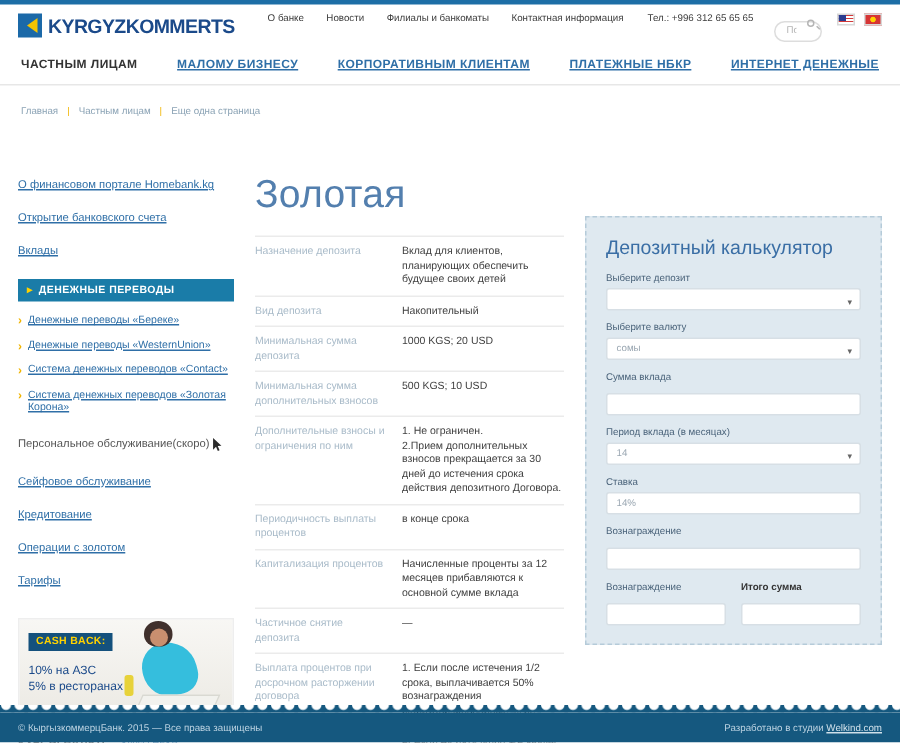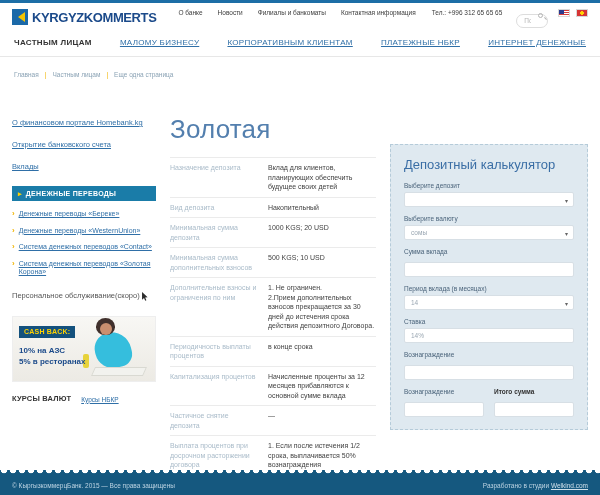--- a/index.html
+++ b/index.html
@@ -25,21 +25,21 @@
   .mag::after { content:""; position:absolute; left:4.5px; top:4.5px; width:3px; height:1px; background:#b5b5b5; transform:rotate(45deg); }
   .langs { display:flex; gap:6px; margin-left:10px; }
 
   .flag { display:inline-block; width:12px; height:8px; border:1px solid #d8d8d8; vertical-align:middle; }
   [data-flag-lang="en"], [data-flag="USD"] { background-image:linear-gradient(#2a3b8f,#2a3b8f), repeating-linear-gradient(180deg,#d33a3a 0 1px,#fff 1px 2px); background-size:5px 4px,100% 100%; background-repeat:no-repeat; background-position:0 0,0 0; }
   [data-flag-lang="kg"] { background-color:#d63434; background-image:radial-gradient(circle at 50% 50%, #ffd200 1.6px, rgba(0,0,0,0) 2.1px); }
 
   
   .main-nav { display:flex; justify-content:space-between; align-items:center; padding:5px 14px 9px 14px; border-bottom:1px solid #e7e7e7; }
   .nav-active { font-size:8px; font-weight:bold; color:#333; letter-spacing:0.3px; }
-  .nav-link { font-size:8px; font-weight:normal; color:#2f6fa7; letter-spacing:0.3px; white-space:nowrap; }
+  .nav-link { font-size:8px; font-weight:bold; color:#2f6fa7; letter-spacing:0.3px; white-space:nowrap; }
 
   
   .breadcrumb { padding:6px 14px 4px 14px; }
   .crumb { font-size:6.5px; color:#8ba3b5; }
   .crumb:not(:first-of-type)::before { content:"|"; color:#f0b400; margin:0 6px; }
 
   
   .content { display:flex; padding:2px 12px 0 12px; height:400px; overflow:hidden;margin-top:25px; }
   .sidebar { width:144px; flex:none; padding-top:6px; }
   .main { flex:1; padding:0 14px 0 14px; min-width:0; }
@@ -53,21 +53,21 @@
   .sub-links { display:flex; flex-direction:column; margin-bottom:4px; }
   .sub-link-row { display:flex; gap:4px; margin-bottom:8px; align-items:flex-start; }
   .sub-arrow { color:#f0b400; font-weight:bold; font-size:8px; line-height:8px; }
   .sub-link { font-size:7px; color:#2f6fa7; line-height:8.5px; }
   .plain-item { font-size:7.5px; color:#555; margin:6px 0 13px 0; line-height:9px; }
   .cursor-icon { display:inline-block; vertical-align:-3px; margin-left:1px; }
 
   
   .banner { margin-top:8px; width:144px; height:66px; position:relative; overflow:hidden; background:linear-gradient(180deg,#f8f7f4 0%, #eceae4 100%); border:1px solid #eee; cursor:pointer; }
   .banner-badge { position:absolute; left:6px; top:9px; background:#14517d; color:#ffd200; font-size:7px; font-weight:bold; padding:2.5px 5px; letter-spacing:0.2px; }
-  .banner-lines { position:absolute; left:6px; top:28px; color:#1b4a8a; font-weight:bold; font-size:8px; line-height:11px; }
+  .banner-lines { position:absolute; left:6px; top:28px; color:#1b4a8a; font-weight:normal; font-size:8px; line-height:11px; }
   .art-hair { position:absolute; right:40px; top:1px; width:19px; height:17px; background:#40302c; border-radius:50% 50% 45% 45%; }
   .art-head { position:absolute; right:43px; top:6px; width:12px; height:12px; background:#c98f6f; border-radius:50%; }
   .art-body { position:absolute; right:24px; top:15px; width:36px; height:36px; background:#35bedd; border-radius:45% 55% 35% 50%; transform:rotate(-14deg); }
   .art-laptop { position:absolute; right:10px; bottom:5px; width:52px; height:9px; background:#f2f2ee; border:1px solid #d9d9d2; transform:skewX(-24deg); }
   .art-bottle { position:absolute; right:66px; bottom:13px; width:6px; height:14px; background:#e7d23a; border-radius:2px; }
 
   
   .rates-head { display:flex; align-items:flex-end; gap:10px; margin-top:12px; }
   .rates-title { font-size:7.5px; font-weight:bold; color:#333; letter-spacing:0.2px; }
   .rates-link { font-size:6.5px; color:#2f6fa7; }
@@ -177,20 +177,27 @@
         <div class="sub-link-row">
           <span class="sub-arrow">›</span>
           <a class="sub-link">Система денежных переводов «Золотая Корона»</a>
         </div>
       </div>
     <div class="plain-item">
       <span>Персональное обслуживание(скоро)</span><span class="cursor-icon"><svg width="7" height="9" viewBox="0 0 8 11">
             <path d="M1,0 L1,9.5 L3.4,7.2 L4.9,10.6 L6.3,10 L4.8,6.6 L7.8,6.4 Z" fill="#2b2b2b"></path>
           </svg></span>
     </div>
+    <div class="side-links">
+
+    <a class="side-link">Сейфовое обслуживание</a>
+        <a class="side-link">Кредитование</a>
+        <a class="side-link">Операции с золотом</a>
+        <a class="side-link">Тарифы</a>
+      </div>
 
     <div class="banner">
       <div>
         <span class="art-body"></span>
         <span class="art-hair"></span>
         <span class="art-head"></span>
         <span class="art-laptop"></span>
         <span class="art-bottle"></span>
       </div>
       <div class="banner-badge">CASH BACK:</div>

